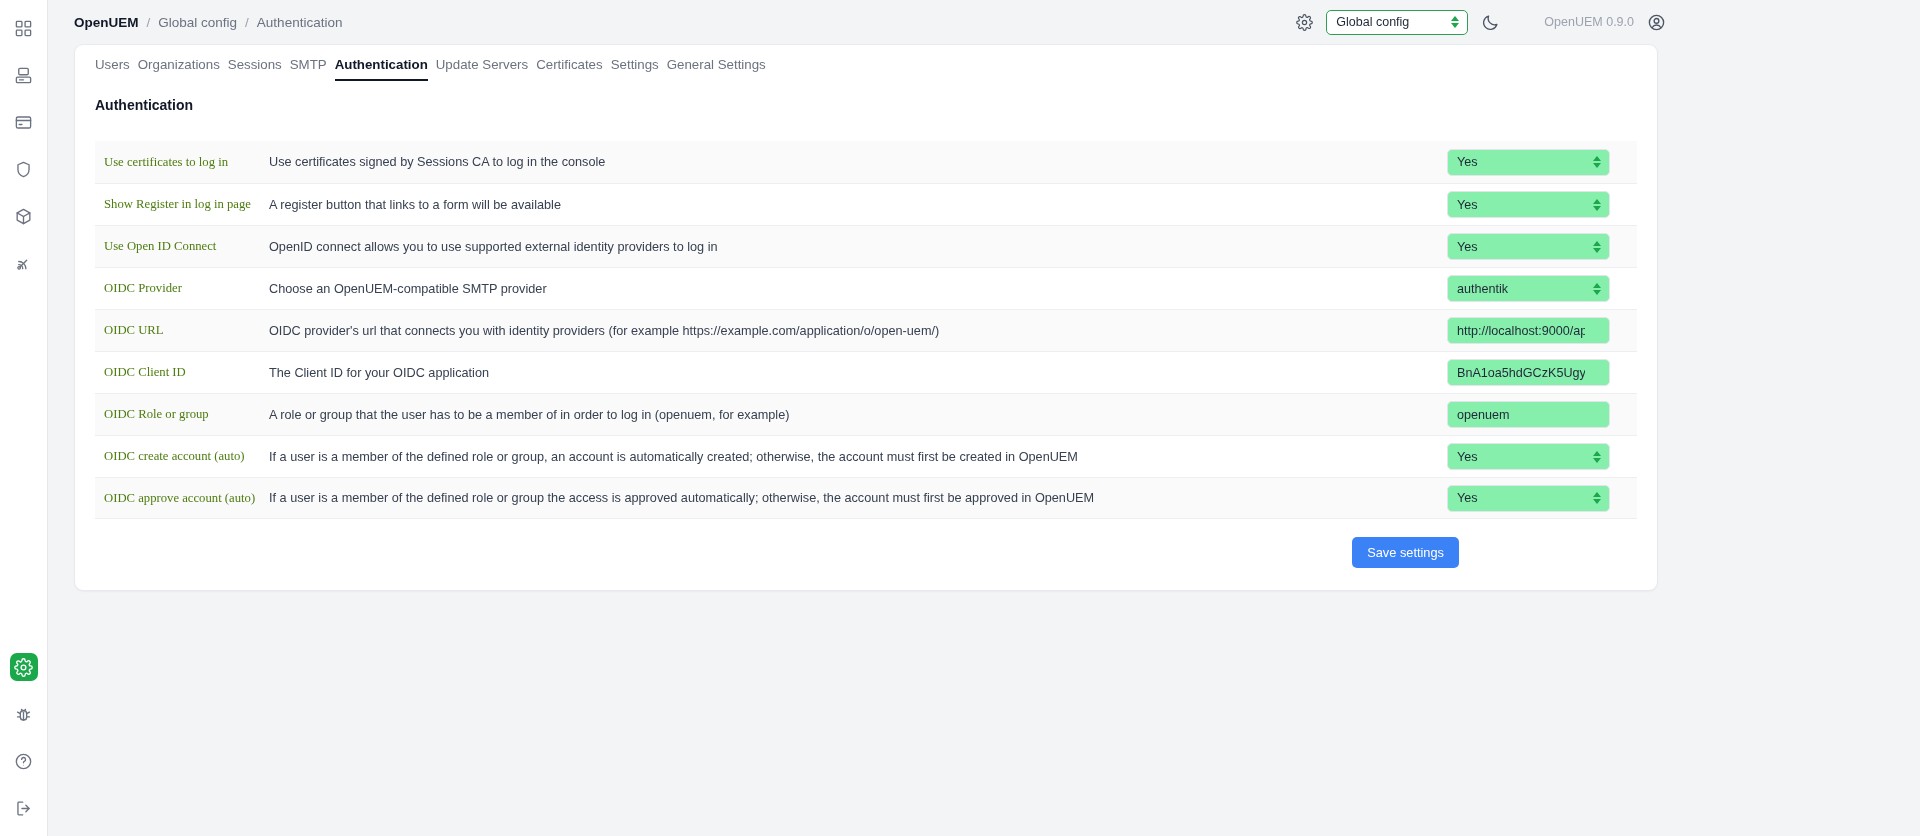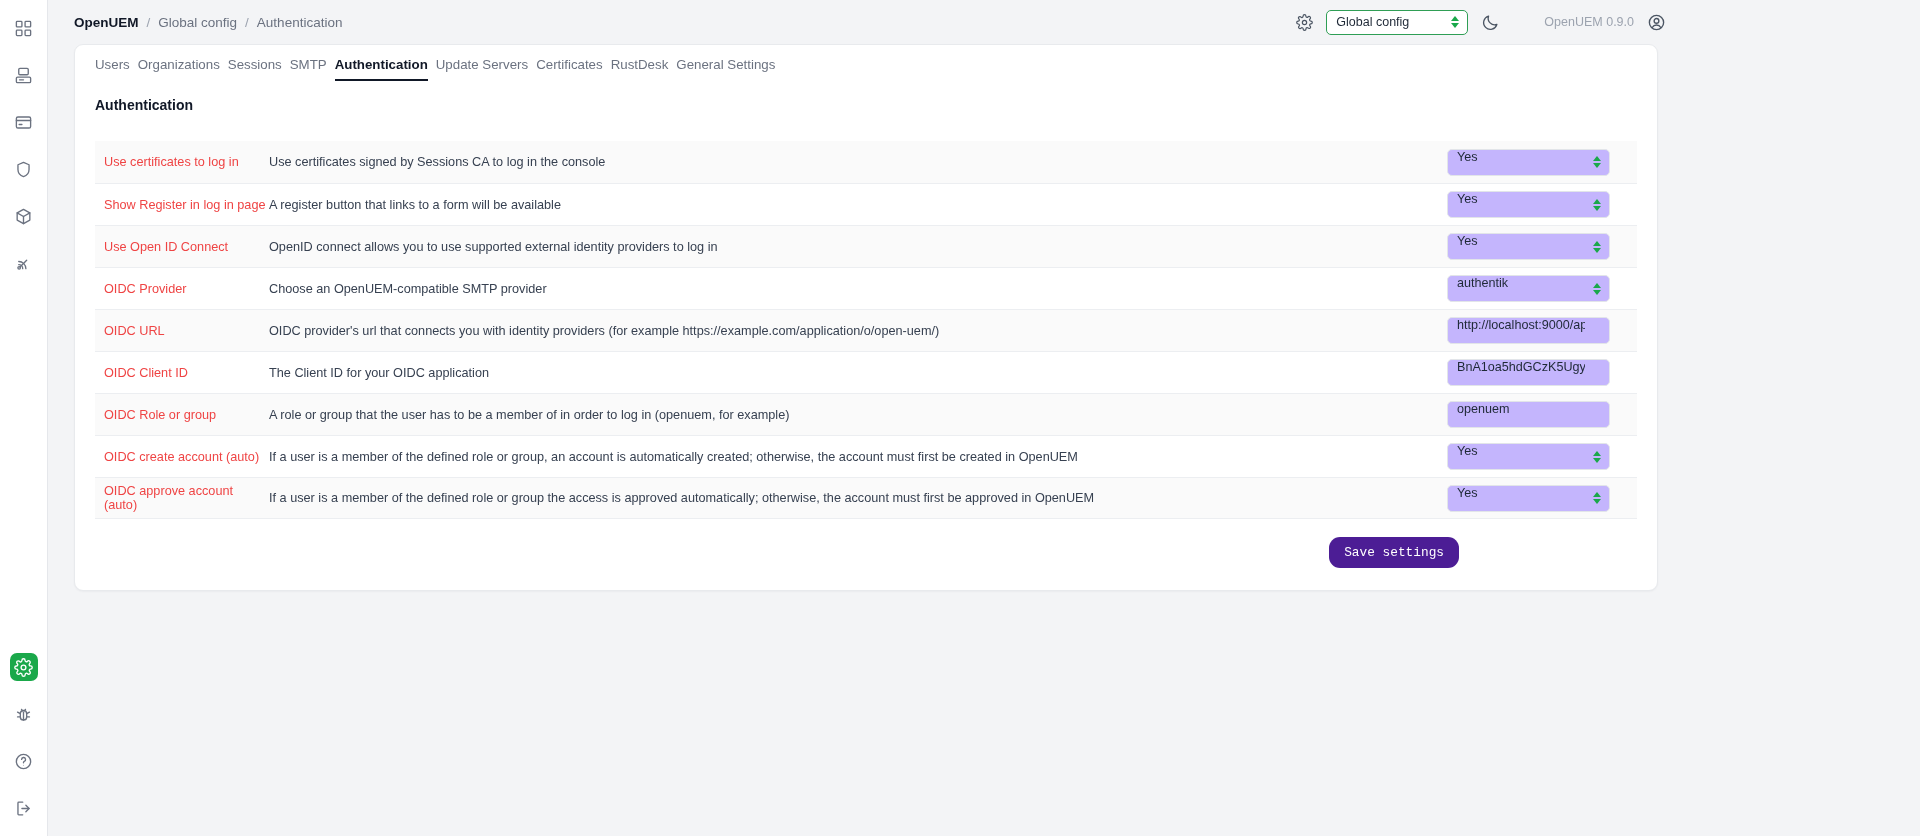--- a/index.html
+++ b/index.html
@@ -116,55 +116,55 @@
   .row {
     display: flex;
     align-items: center;
     height: 42px;
     padding: 0 0 0 9px;
     border-top: 1px solid #eceef1;
   }
   .row:first-child { border-top: none; }
   .row.alt { background: #fafafa; }
   .row:last-child { border-bottom: 1px solid #eceef1; }
-  .cell-label { flex: 0 0 165px; font-size: 12.7px; color: #ef4444; }
+  .cell-label { flex: 0 0 165px; font-size: 12.7px; color: #4d7c0f; font-family: Liberation Serif, serif; }
   .cell-desc { flex: 1 1 auto; font-size: 12.7px; color: #374151; padding-right: 12px; }
   .cell-ctl { flex: 0 0 190px; display: flex; justify-content: flex-start; }
 
   .ctl {
     position: relative;
     width: 163px; height: 27px;
     border: 1px solid #e2e5e9;
     border-radius: 5px;
-    background: #c4b5fd;
-    display: flex; 
+    background: #86efac;
+    display: flex; align-items: center;
     padding: 0 24px 0 9px;
     font-size: 12.6px;
     color: #1f2937;
     cursor: pointer;
     white-space: nowrap;
     overflow: hidden;
   }
   .ctl.input { cursor: text; }
   .ctl .txt { overflow: hidden; text-overflow: clip; white-space: nowrap; }
 
   .footer-actions {
     display: flex; justify-content: flex-end;
     padding: 18px 0 22px 0;
     margin-right: 178px;
   }
   .btn-save {
-    background: #4c1d95;
+    background: #3b82f6;
     color: #ffffff;
     font-size: 12.8px;
     border: none;
-    border-radius: 11px;
+    border-radius: 5px;
     padding: 8px 15px;
     cursor: pointer;
-    font-family: Liberation Mono, monospace;
+    font-family: Liberation Sans, sans-serif;
   }
 </style>
 </head>
 <body>
 
 <div class="app">
 
   <nav class="sidebar">
     <div class="side-top">
       <div class="side-icon" title="Dashboard">
@@ -295,21 +295,21 @@
       <div class="card">
 
         <div class="tabs" id="tab-bar">
             <div class="tab">Users</div>
             <div class="tab">Organizations</div>
             <div class="tab">Sessions</div>
             <div class="tab">SMTP</div>
             <div class="tab active">Authentication</div>
             <div class="tab">Update Servers</div>
             <div class="tab">Certificates</div>
-            <div class="tab">RustDesk</div>
+            <div class="tab">Settings</div>
             <div class="tab">General Settings</div>
           </div>
 
         <div class="card-body">
           <div class="sec-title">Authentication</div>
 
           <div class="table" id="settings-table">
               <div class="row alt">
                 <div class="cell-label">Use certificates to log in</div>
                 <div class="cell-desc">Use certificates signed by Sessions CA to log in the console</div>

